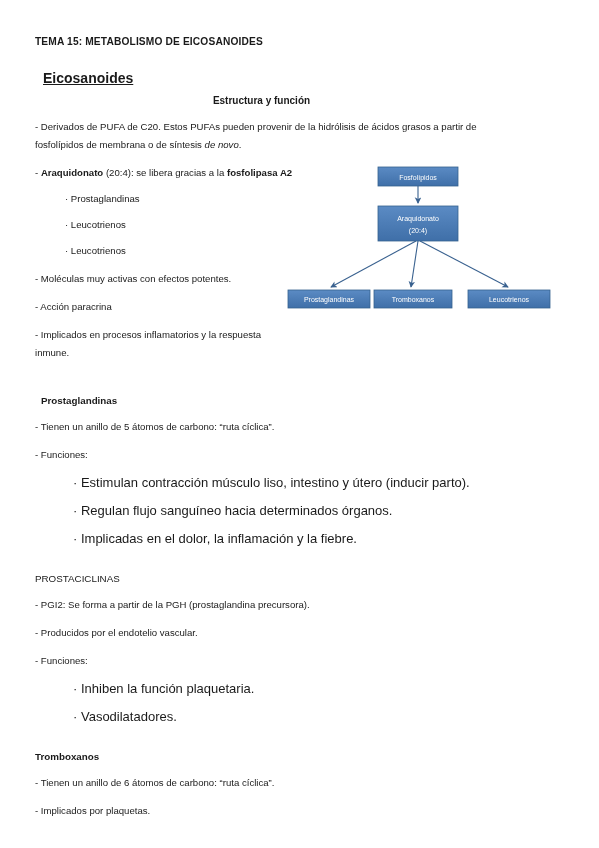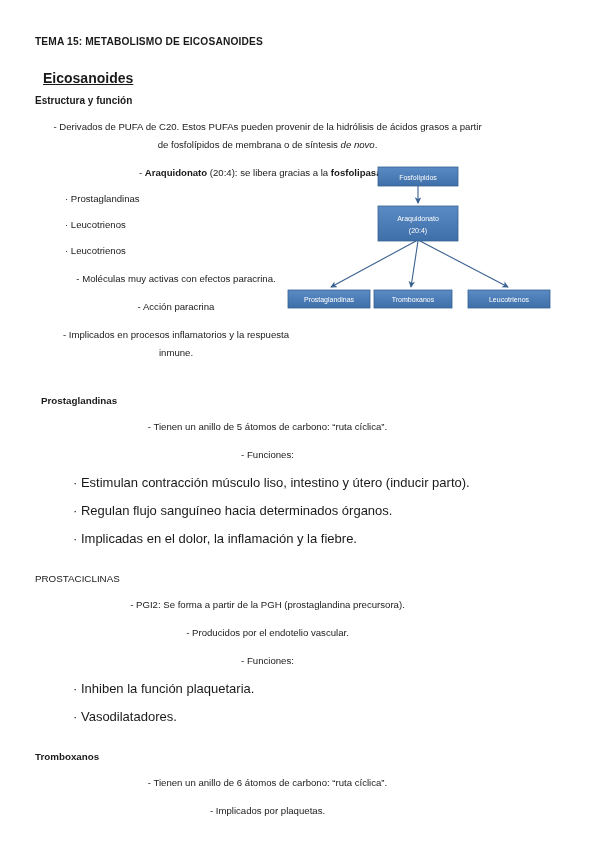--- a/index.html
+++ b/index.html
@@ -36,27 +36,27 @@
     font-weight: bold;
     text-decoration: underline;
     margin: 22px 0 0 8px;
     line-height: 14px;
   }
   .sec-bold {
     font-size: 10px;
     font-weight: bold;
     margin: 9px 0 4px 0;
     line-height: 14px;
+    text-align: center;
   }
   .para {
     font-size: 9.6px;
     line-height: 18px;
-    margin: 10px 0 0 12px;
+    margin: 10px 0 0 0;
     max-width: 528px;
-    text-align: center;
   }
   .para.narrow { max-width: 258px; }
   .bullet1 {
     font-size: 9.6px;
     line-height: 18px;
     margin: 8px 0 0 0;
     padding-left: 30px;
   }
   .bullet2 {
     font-size: 13px;
@@ -117,21 +117,21 @@
   <div class="sec-bold">Estructura y función</div>
 
   <p class="para"><span>- Derivados de PUFA de C20. Estos PUFAs pueden provenir de la hidrólisis de ácidos grasos a partir de fosfolípidos de membrana o de síntesis </span><span class="i">de novo</span><span>.</span></p>
 
   <p class="para"><span>- </span><span class="b">Araquidonato</span><span> (20:4): se libera gracias a la </span><span class="b">fosfolipasa A2</span></p>
 
   <div class="bullet1">· Prostaglandinas</div>
   <div class="bullet1">· Leucotrienos</div>
   <div class="bullet1">· Leucotrienos</div>
 
-  <p class="para narrow">- Moléculas muy activas con efectos paracrina.</p>
+  <p class="para narrow">- Moléculas muy activas con efectos potentes.</p>
   <p class="para narrow">- Acción paracrina</p>
   <p class="para narrow">- Implicados en procesos inflamatorios y la respuesta inmune.</p>
 
   <div class="diagram">
     <svg width="300" height="152" viewBox="0 0 300 152" xmlns="http://www.w3.org/2000/svg">
       <defs>
         <linearGradient id="boxgrad" x1="0" y1="0" x2="0" y2="1">
           <stop offset="0%" stop-color="#5b8bc4"></stop>
           <stop offset="100%" stop-color="#3f6fa8"></stop>
         </linearGradient>

